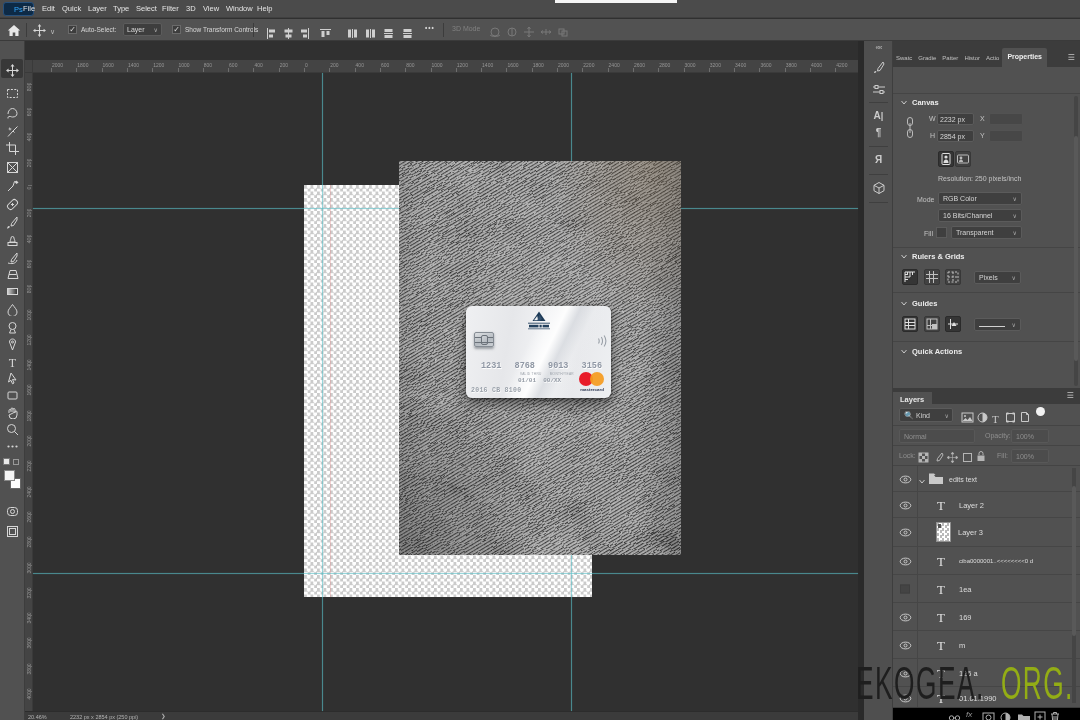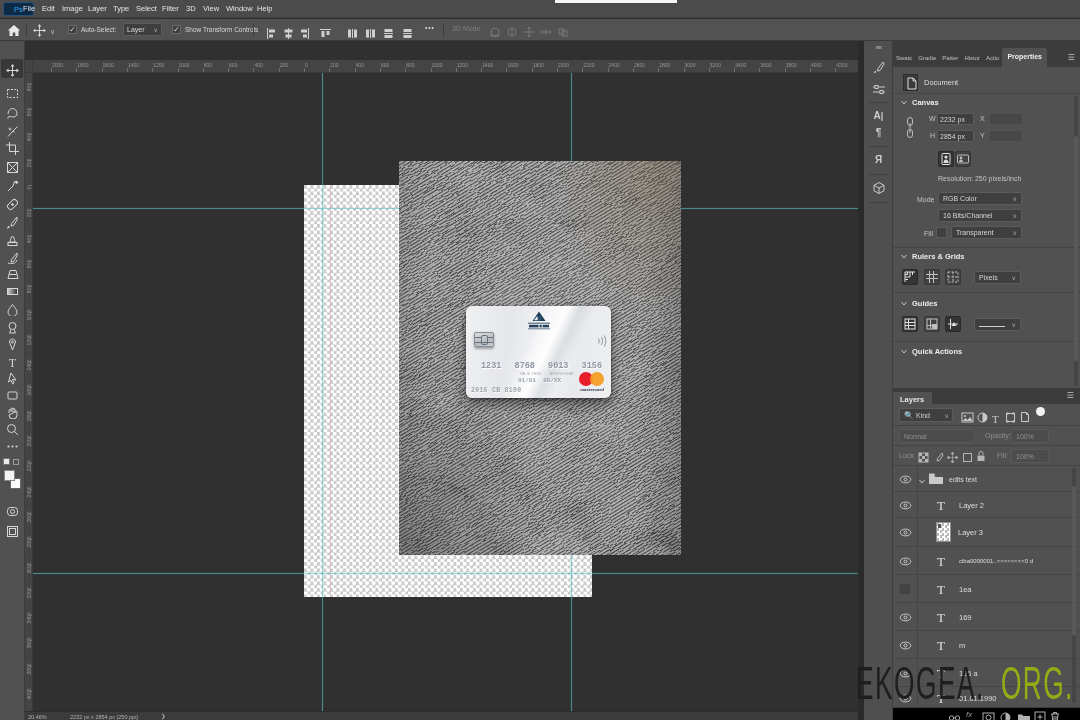--- a/index.html
+++ b/index.html
@@ -353,21 +353,21 @@
       <i class="vtick" style="top:592.7px"></i>
       <span class="vnum" style="top:618.0px">4000</span>
       <i class="vtick" style="top:618.0px"></i>
     </div>
 <div id="rcorner"></div>
 
 <div id="menubar">
   <div id="pslogo">Ps</div>
   <span class="mi" style="left:23px">File</span>
   <span class="mi" style="left:42px">Edit</span>
-  <span class="mi" style="left:62px">Image</span>
+  <span class="mi" style="left:62px">Quick</span>
   <span class="mi" style="left:88px">Layer</span>
   <span class="mi" style="left:113px">Type</span>
   <span class="mi" style="left:136px">Select</span>
   <span class="mi" style="left:162px">Filter</span>
   <span class="mi" style="left:186px">3D</span>
   <span class="mi" style="left:203px">View</span>
   <span class="mi" style="left:226px">Window</span>
   <span class="mi" style="left:257px">Help</span>
   <div id="topwhite"></div>
 </div>
@@ -565,29 +565,20 @@
 <div id="panels">
 <div class="ptabs">
   <span class="ptab">Swatc</span>
         <span class="ptab">Gradie</span>
         <span class="ptab">Patter</span>
         <span class="ptab">Histor</span>
         <span class="ptab">Actio</span>
   <span class="ptab-active">Properties</span>
   <span class="pmenu">☰</span>
 </div>
-<div class="prow" style="top:33px">
-  <div style="position:absolute;left:10px;top:0;width:15px;height:17px;background:#3a3a3a;border:1px solid #2d2d2d">
-    <svg width="15" height="17" viewBox="0 0 15 17" style="">
-            <path d="M4 3h5l3 3v8H4z" fill="none" stroke="#ddd"></path>
-            <path d="M9 3v3h3" fill="none" stroke="#ddd"></path>
-          </svg>
-  </div>
-  <span style="position:absolute;left:31px;top:4px;font-size:7.5px;color:#ddd">Document</span>
-</div>
 <div class="pdivider" style="top:52px"></div>
 <div class="phead" style="top:57px"><span class="chev"><svg width="6" height="5">
             <path d="M0.5 1l2.5 3 2.5-3" stroke="#c9c9c9" fill="none"></path>
           </svg></span>Canvas</div>
 <div class="pfield" style="left:44px;top:72px;width:37px"><span class="pv">2232 px</span></div>
 <span class="plab" style="left:36px;top:74px">W</span>
 <span class="plab" style="left:87px;top:74px">X</span>
 <div class="pfield pfaded" style="left:96px;top:72px;width:34px"></div>
 <div class="pfield" style="left:44px;top:89px;width:37px"><span class="pv">2854 px</span></div>
 <span class="plab" style="left:37px;top:91px">H</span>

